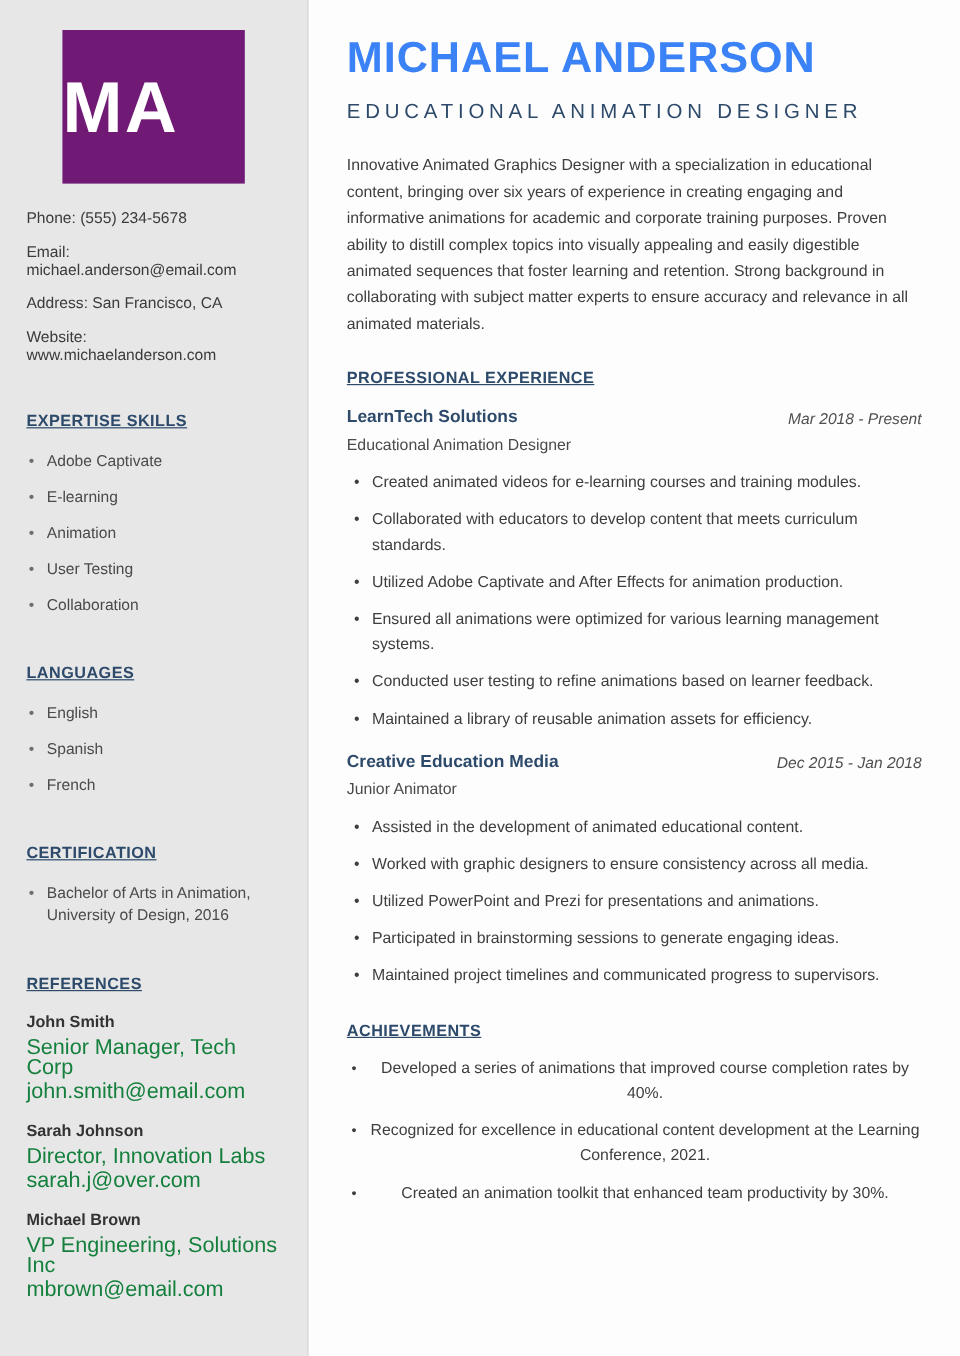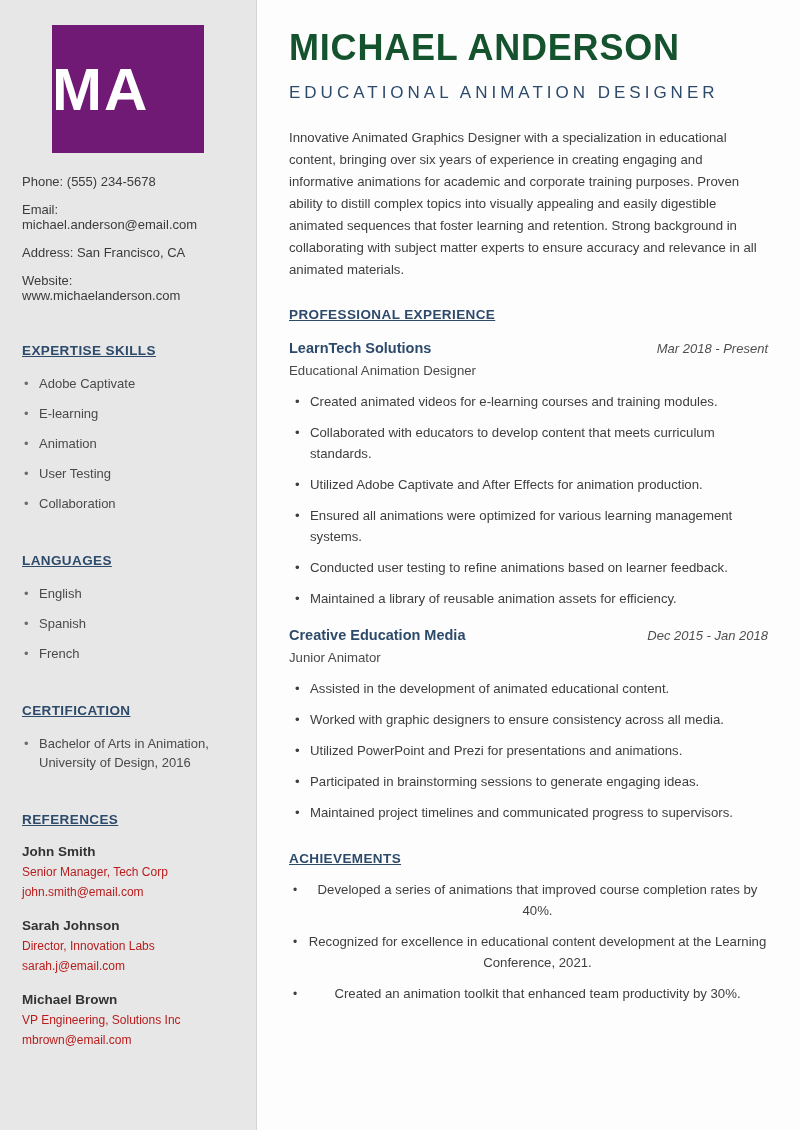--- a/index.html
+++ b/index.html
@@ -32,26 +32,26 @@
   }
   .side-list { list-style: none; margin: 16px 0 0 0; padding: 0; }
   .side-list li {
     position: relative; padding-left: 17px;
     font-size: 13px; color: #4a4a4a; margin-bottom: 11px; line-height: 19px;
   }
   .side-list li::before { content: "•"; position: absolute; left: 2px; color: #6e6e6e; }
 
   .ref { margin-top: 17px; }
   .ref-name { font-size: 13.5px; font-weight: bold; color: #333333; margin: 0 0 5px 0; }
-  .ref-title, .ref-email { font-size: 12px; color: #b91c1c; margin: 0 0 3px 0; line-height: 17px; }
+  .ref-title, .ref-email { font-size: 18px; color: #15803d; margin: 0 0 3px 0; line-height: 17px; }
 
   
   .content { margin-left: 258px; padding: 26px 32px 0 31px; }
   .name {
-    font-size: 36px; font-weight: bold; color: #14532d;
+    font-size: 36px; font-weight: bold; color: #3b82f6;
     letter-spacing: 0.8px; margin: 4px 0 0 0; line-height: 1;
   }
   .subtitle {
     margin-top: 17px; font-size: 17px; letter-spacing: 4px;
     color: #2d4a6b; font-weight: 500;
   }
   .summary { margin: 24px 0 0 0; font-size: 13.2px; line-height: 22px; color: #3e3e3e; }
 
   .section-h {
     font-size: 13.5px; font-weight: bold; color: #2d4a6b;
@@ -113,21 +113,21 @@
 
     <h2 class="side-h">REFERENCES</h2>
     <div class="ref">
       <p class="ref-name">John Smith</p>
       <p class="ref-title">Senior Manager, Tech Corp</p>
       <p class="ref-email">john.smith@email.com</p>
     </div>
     <div class="ref">
       <p class="ref-name">Sarah Johnson</p>
       <p class="ref-title">Director, Innovation Labs</p>
-      <p class="ref-email">sarah.j@email.com</p>
+      <p class="ref-email">sarah.j@over.com</p>
     </div>
     <div class="ref">
       <p class="ref-name">Michael Brown</p>
       <p class="ref-title">VP Engineering, Solutions Inc</p>
       <p class="ref-email">mbrown@email.com</p>
     </div>
   </aside>
 
   <main class="content">
     <h1 class="name">MICHAEL ANDERSON</h1>

